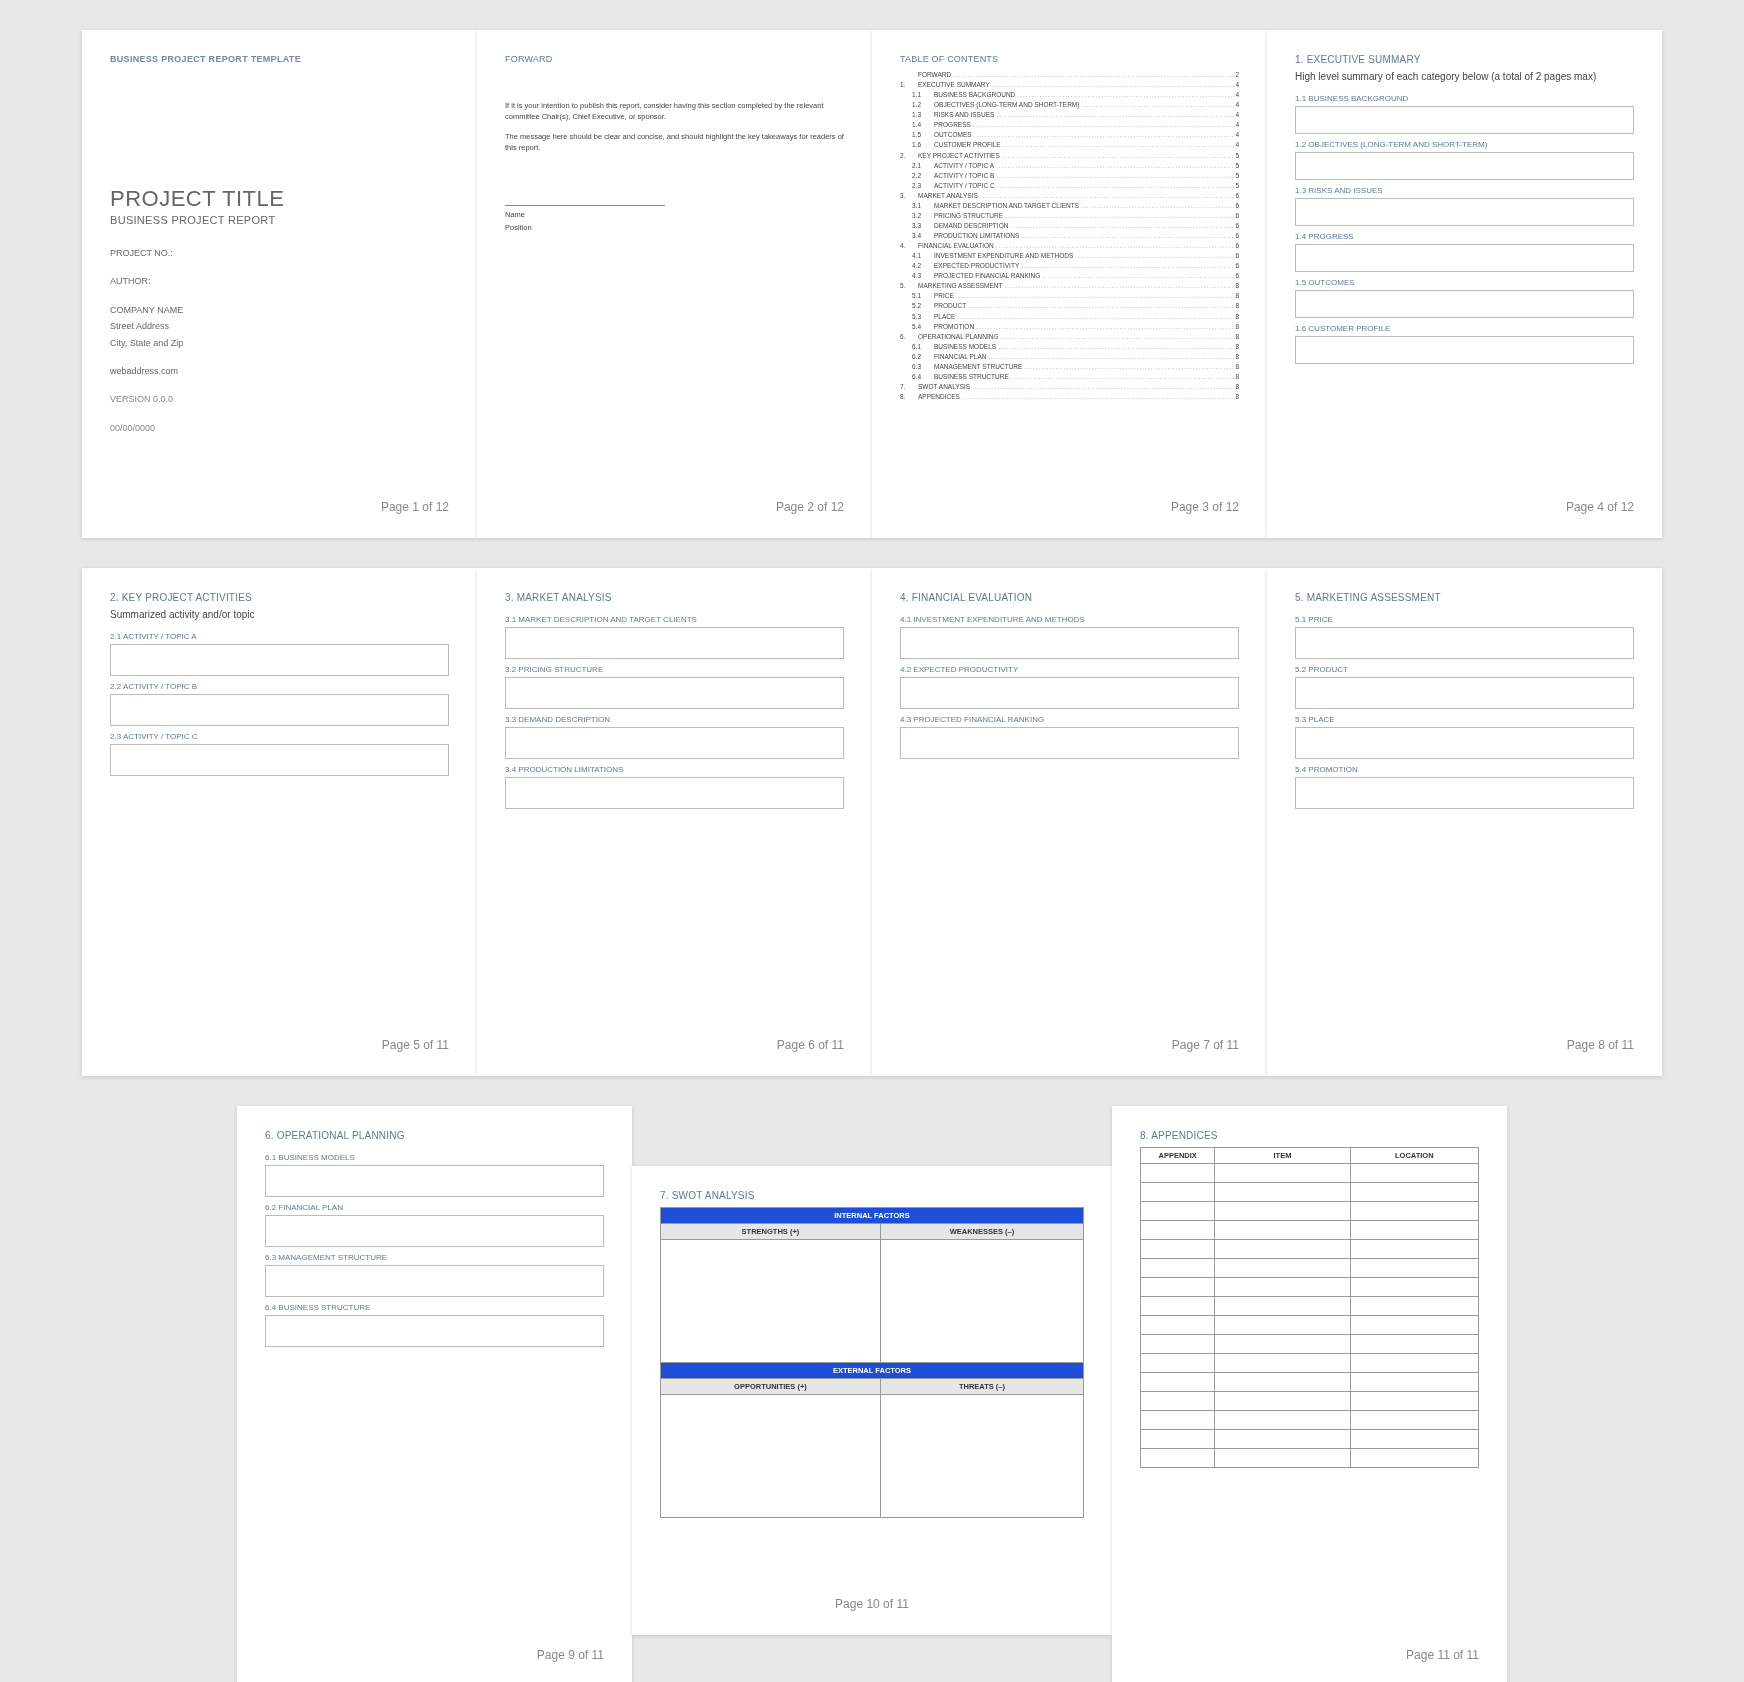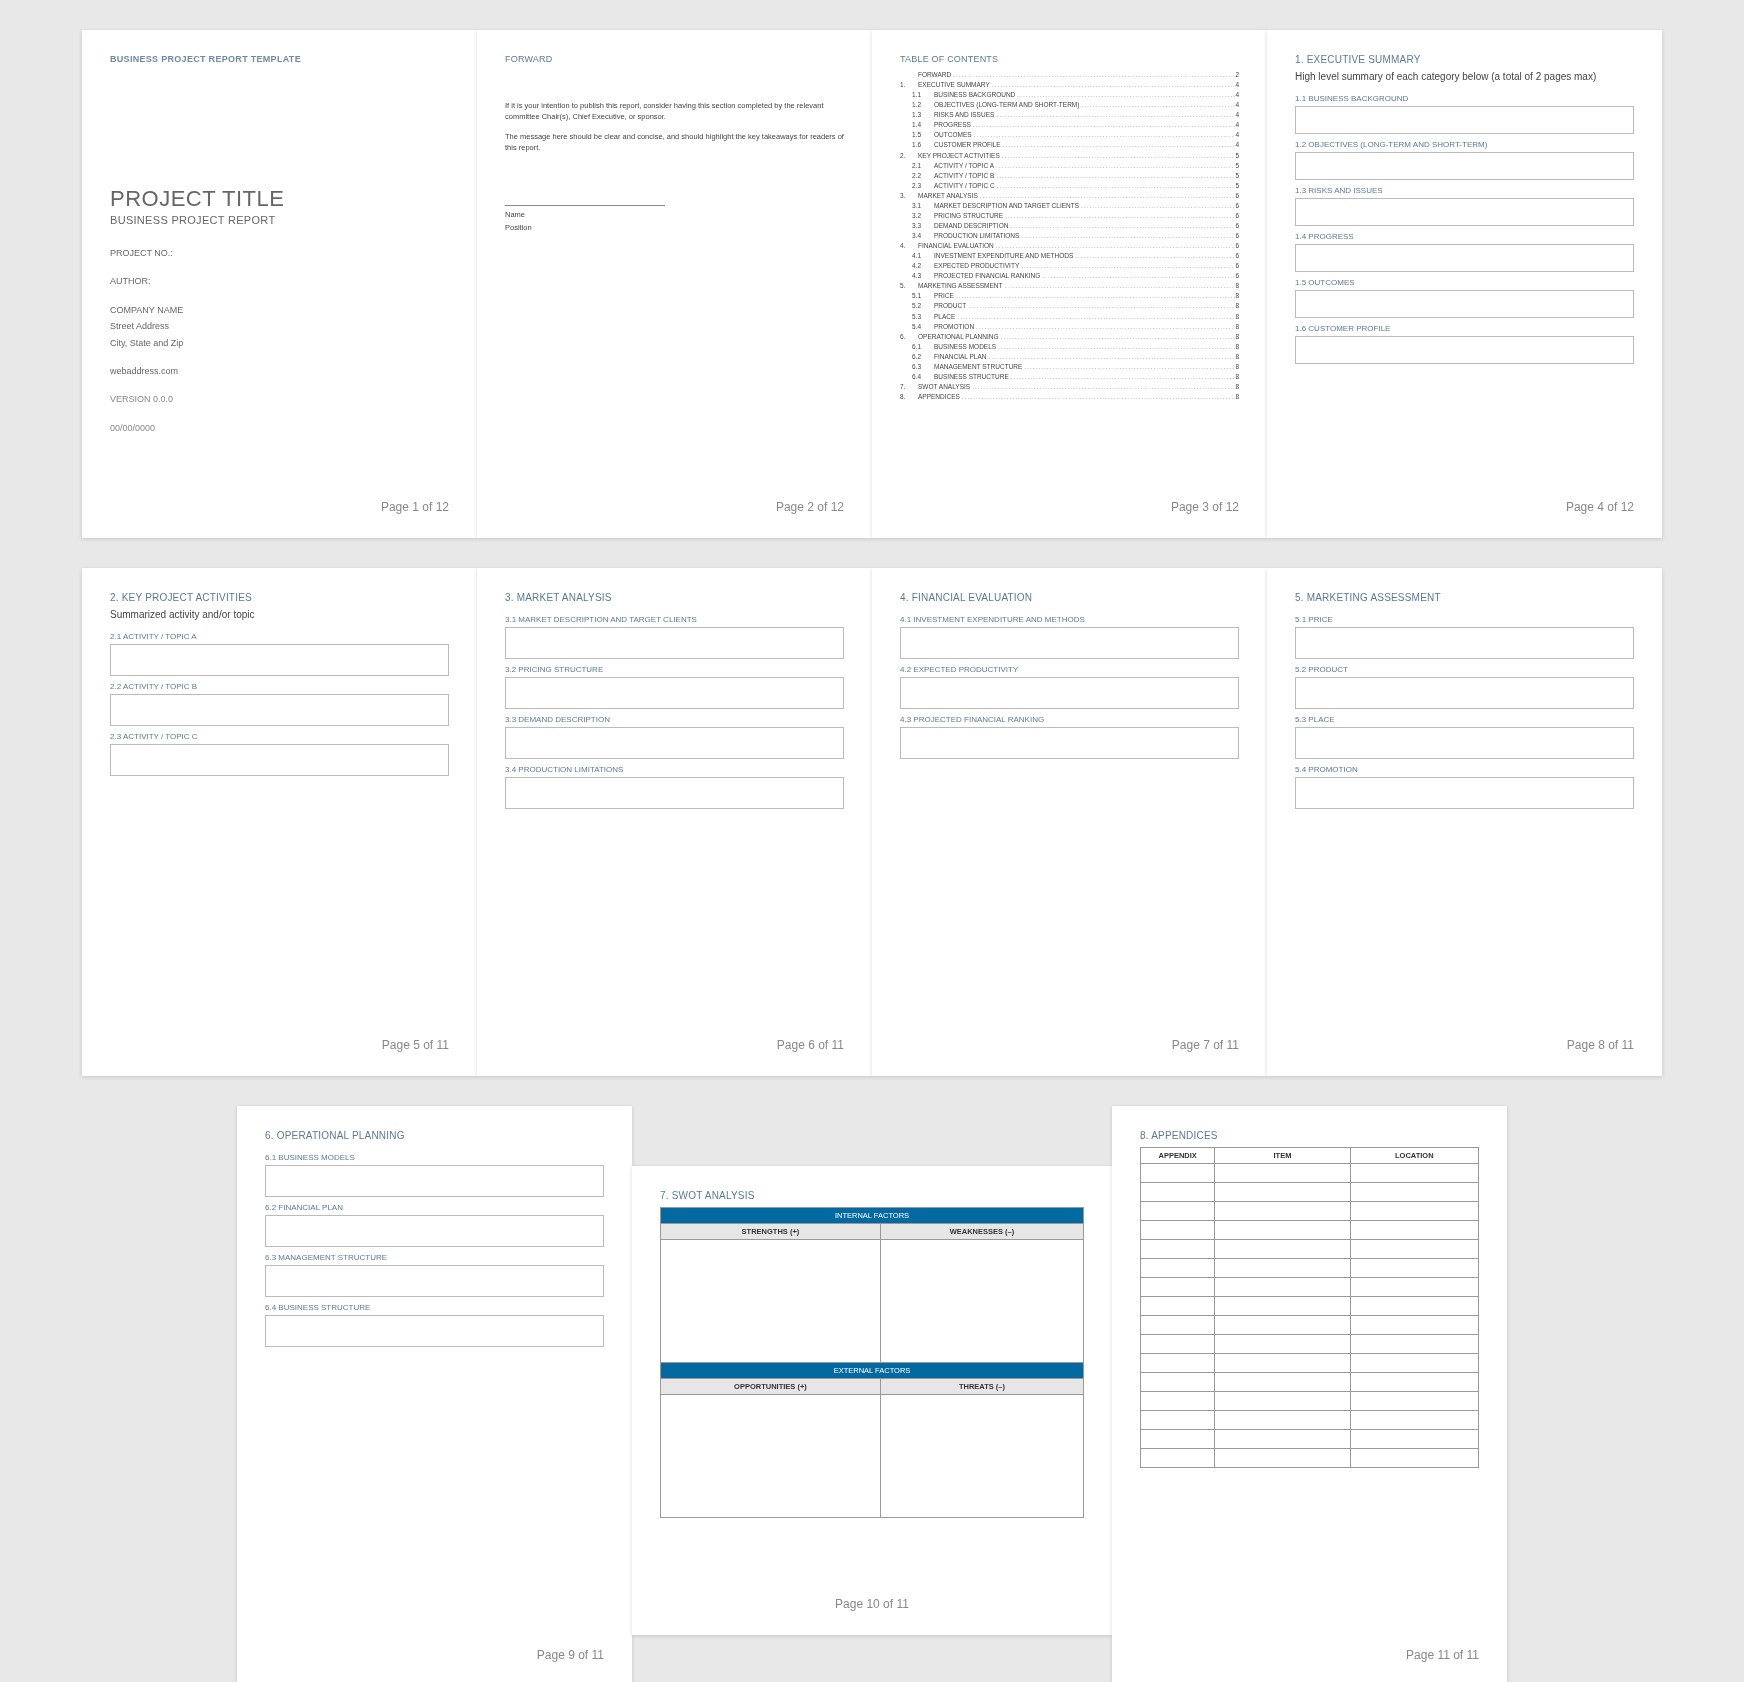--- a/index.html
+++ b/index.html
@@ -24,21 +24,21 @@
 .toc{font-size:6.5px;color:#444;line-height:1.55}
 .toc-row{display:flex;white-space:nowrap}
 .toc-num{width:18px;flex-shrink:0}
 .toc-row.sub .toc-num{width:22px;padding-left:12px}
 .toc-label{flex-shrink:0}
 .toc-dots{flex:1;overflow:hidden;letter-spacing:1px;color:#999;padding:0 2px}
 .toc-pg{flex-shrink:0}
 .note{font-size:10px;color:#444;margin-bottom:6px}
 .swot{width:100%;border-collapse:collapse;font-size:8px}
 .swot th,.swot td{border:1px solid #999;text-align:center}
-.swot .band{background:#0369a1;color:#fff;font-weight:normal;padding:3px 0;font-size:7.5px}
+.swot .band{background:#1d4ed8;color:#fff;font-weight:bold;padding:3px 0;font-size:7.5px}
 .swot .sub{background:#e6e6e6;font-weight:bold;padding:3px 16px;font-size:7.5px}
 .swot .cell{height:120px}
 .apx{width:100%;border-collapse:collapse;font-size:7.5px}
 .apx th,.apx td{border:1px solid #999;padding:3px 4px;text-align:center}
 .apx th{font-weight:bold}
 .apx td{height:12px}
 </style>
 </head>
 <body>
 

